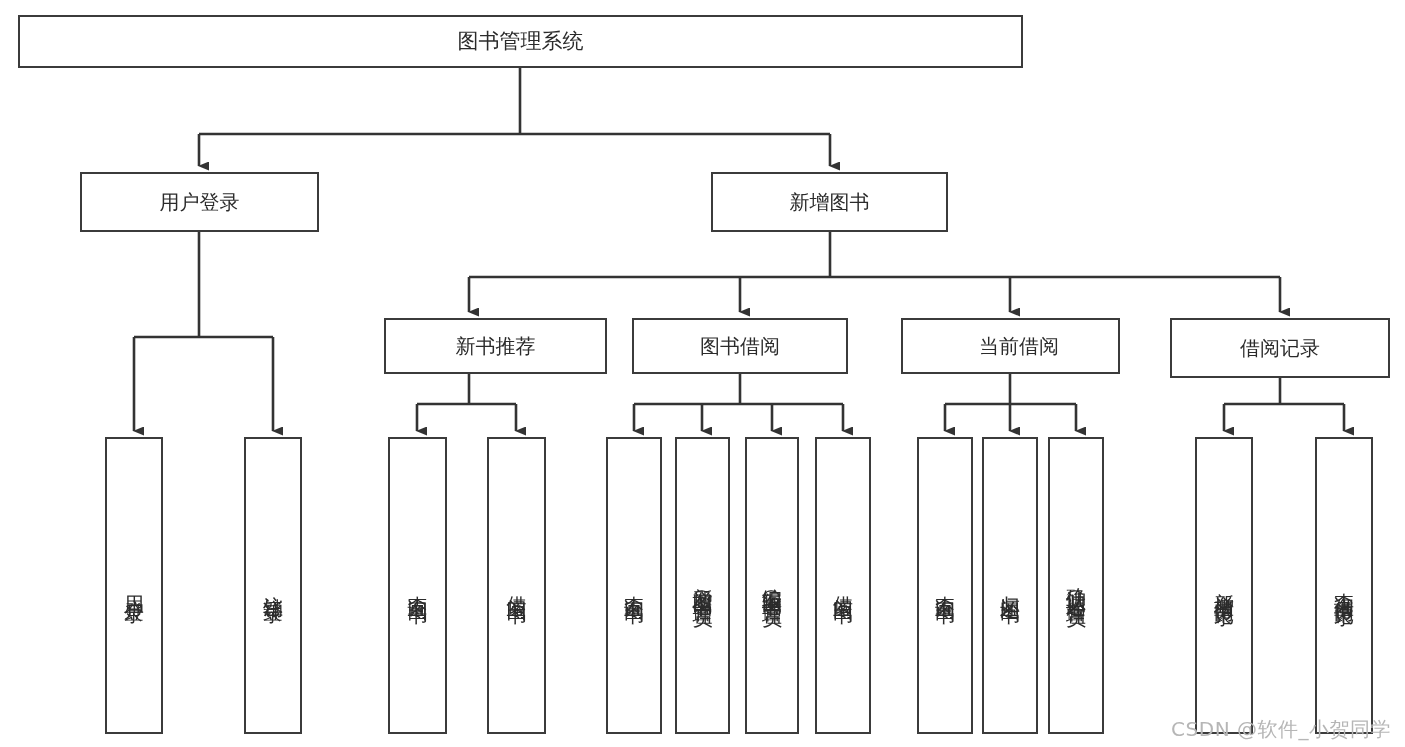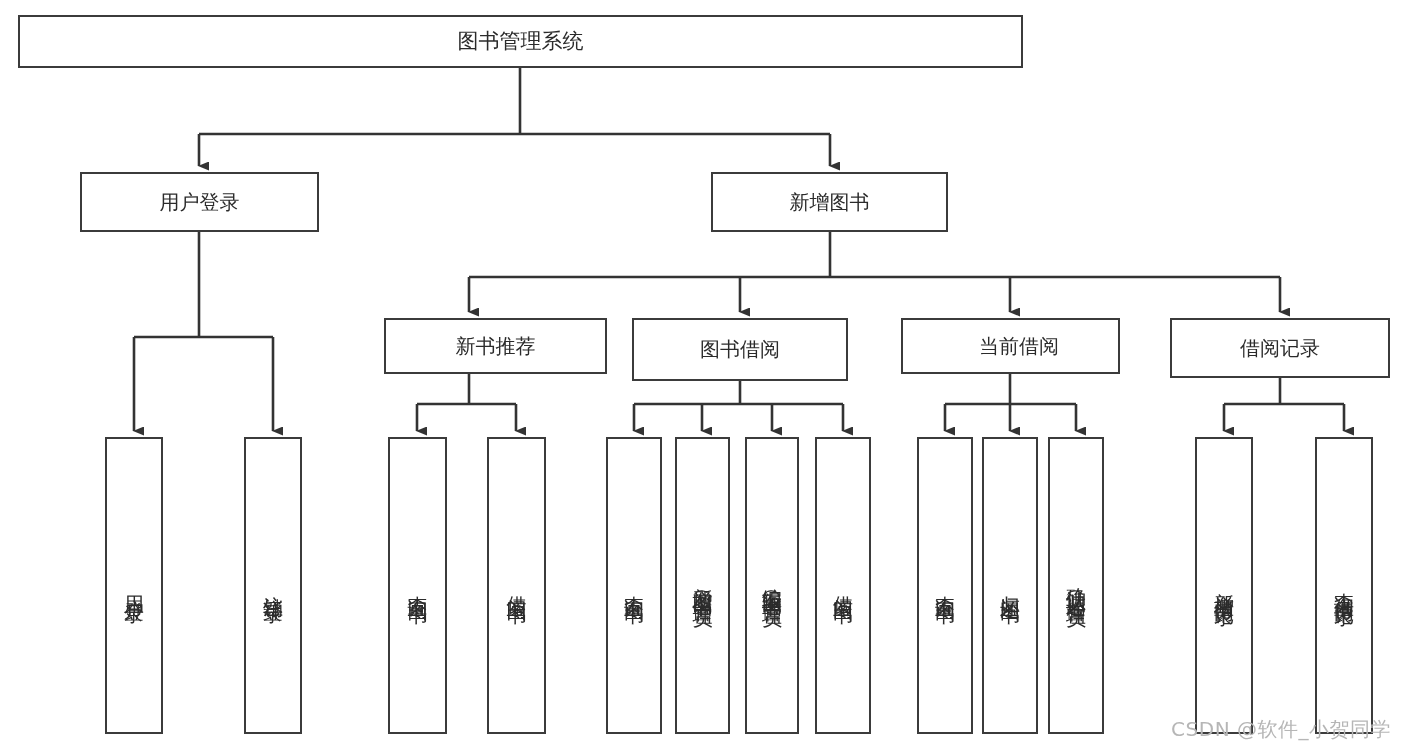--- a/index.html
+++ b/index.html
@@ -136,21 +136,21 @@
   <div class="node level1" style="left:80px; top:172px; width:239px; height:60px;">
     <span class="label">用户登录</span>
   </div>
   <div class="node level1" style="left:711px; top:172px; width:237px; height:60px;">
     <span class="label">新增图书</span>
   </div>
 
   <div class="node level2" style="left:360px; top:318px; width:223px; height:56px;margin-left:24px;">
     <span class="label">新书推荐</span>
   </div>
-  <div class="node level2" style="left:632px; top:318px; width:216px; height:63px;">
+  <div class="node level2" style="left:632px; top:318px; width:216px; height:56px;">
     <span class="label">图书借阅</span>
   </div>
   <div class="node level2" style="left:901px; top:318px; width:219px; height:56px;padding-left:17px;">
     <span class="label">当前借阅</span>
   </div>
   <div class="node level2" style="left:1170px; top:318px; width:220px; height:60px;">
     <span class="label">借阅记录</span>
   </div>
 
   <div class="node leaf" style="left:105px; top:437px; width:58px; height:297px;">

